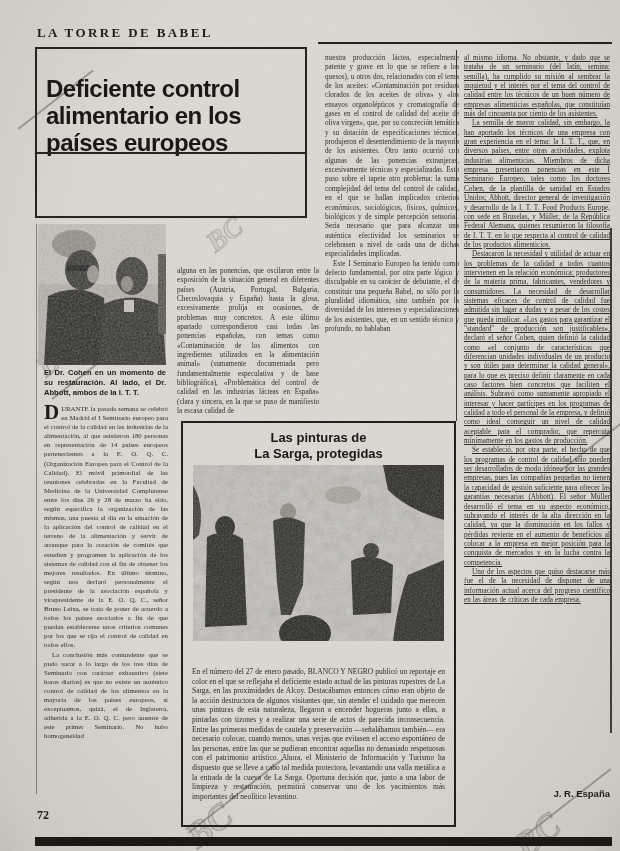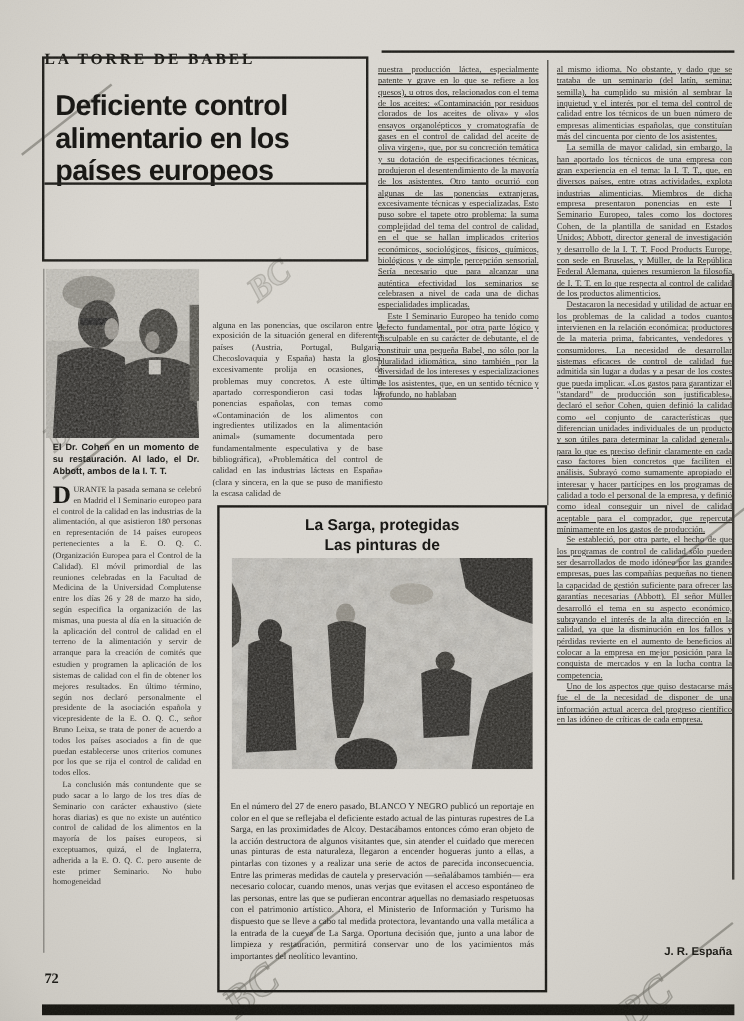--- a/index.html
+++ b/index.html
@@ -6,21 +6,21 @@
   html,body { background:#aeaca6; }
   #page {
     position:relative; width:620px; height:851px; overflow:hidden;
     background: radial-gradient(ellipse at 50% 42%, #dbd8d2 55%, #cdcac3 92%, #c3c0b9 100%);
     color:#24231f; font-family:"Liberation Serif", serif;
   }
   .abs { position:absolute; }
 
   .kicker {
     left:37px; top:25px; font:bold 13px/15px "Liberation Serif", serif;
-    letter-spacing:2.4px; color:#181713;margin-top:16px;
+    letter-spacing:2.4px; color:#181713;
   }
 
   .rule-h { background:#1d1c18; }
   .rule-v { background:#3a3833; }
 
   .headline-box {
     left:35px; top:47px; width:272px; height:171px;
     border:2px solid #201f1b;
   }
   .headline {
@@ -42,21 +42,21 @@
   }
 
   .body-col {
     text-align:justify; color:#2a2924; overflow:hidden;
     font-size:7.2px; line-height:9.35px; word-spacing:0.2px;
   }
   .body-col p { text-indent:8px; }
   .body-col p.noindent { text-indent:0; }
   #col1 { left:44px; top:404px; width:124px; height:388px; font-size:6.8px; line-height:9.1px; }
   #col2 { left:177px; top:223px; width:142px; height:194px;margin-top:44px; }
-  #col3 { left:315px; top:54px;  width:134px; height:368px;text-decoration:underline; }
+  #col3 { left:325px; top:54px;  width:134px; height:368px; }
   #col4 { left:464px; top:54px;  width:146px; height:736px;text-decoration:underline; }
 
   .dropcap {
     float:left; font:bold 21px/17px "Liberation Serif", serif;
     padding-right:2px; color:#161511;
   }
 
   .inset-box { left:181px; top:421px; width:275px; height:406px; border:2px solid #1b1a16; }
   .inset-title {
     position:absolute; left:0; right:0; top:7px; text-align:center;
@@ -153,27 +153,27 @@
   <div class="abs body-col" id="col3">
     <p class="noindent">nuestra producción láctea, especialmente patente y grave en lo que se refiere a los quesos), u otros dos, relacionados con el tema de los aceites: «Contaminación por residuos clorados de los aceites de oliva» y «los ensayos organolépticos y cromatografía de gases en el control de calidad del aceite de oliva virgen», que, por su concreción temática y su dotación de especificaciones técnicas, produjeron el desentendimiento de la mayoría de los asistentes. Otro tanto ocurrió con algunas de las ponencias extranjeras, excesivamente técnicas y especializadas. Esto puso sobre el tapete otro problema: la suma complejidad del tema del control de calidad, en el que se hallan implicados criterios económicos, sociológicos, físicos, químicos, biológicos y de simple percepción sensorial. Sería necesario que para alcanzar una auténtica efectividad los seminarios se celebrasen a nivel de cada una de dichas especialidades implicadas.</p>
     <p>Este I Seminario Europeo ha tenido como defecto fundamental, por otra parte lógico y disculpable en su carácter de debutante, el de constituir una pequeña Babel, no sólo por la pluralidad idiomática, sino también por la diversidad de los intereses y especializaciones de los asistentes, que, en un sentido técnico y profundo, no hablaban</p>
   </div>
 
   <div class="abs body-col" id="col4">
     <p class="noindent">al mismo idioma. No obstante, y dado que se trataba de un seminario (del latín, semina: semilla), ha cumplido su misión al sembrar la inquietud y el interés por el tema del control de calidad entre los técnicos de un buen número de empresas alimenticias españolas, que constituían más del cincuenta por ciento de los asistentes.</p>
     <p>La semilla de mayor calidad, sin embargo, la han aportado los técnicos de una empresa con gran experiencia en el tema: la I. T. T., que, en diversos países, entre otras actividades, explota industrias alimenticias. Miembros de dicha empresa presentaron ponencias en este I Seminario Europeo, tales como los doctores Cohen, de la plantilla de sanidad en Estados Unidos; Abbott, director general de investigación y desarrollo de la I. T. T. Food Products Europe, con sede en Bruselas, y Müller, de la República Federal Alemana, quienes resumieron la filosofía de I. T. T. en lo que respecta al control de calidad de los productos alimenticios.</p>
     <p>Destacaron la necesidad y utilidad de actuar en los problemas de la calidad a todos cuantos intervienen en la relación económica: productores de la materia prima, fabricantes, vendedores y consumidores. La necesidad de desarrollar sistemas eficaces de control de calidad fue admitida sin lugar a dudas y a pesar de los costes que pueda implicar. «Los gastos para garantizar el "standard" de producción son justificables», declaró el señor Cohen, quien definió la calidad como «el conjunto de características que diferencian unidades individuales de un producto y son útiles para determinar la calidad general», para lo que es preciso definir claramente en cada caso factores bien concretos que faciliten el análisis. Subrayó como sumamente apropiado el interesar y hacer partícipes en los programas de calidad a todo el personal de la empresa, y definió como ideal conseguir un nivel de calidad aceptable para el comprador, que repercuta mínimamente en los gastos de producción.</p>
     <p>Se estableció, por otra parte, el hecho de que los programas de control de calidad sólo pueden ser desarrollados de modo idóneo por las grandes empresas, pues las compañías pequeñas no tienen la capacidad de gestión suficiente para ofrecer las garantías necesarias (Abbott). El señor Müller desarrolló el tema en su aspecto económico, subrayando el interés de la alta dirección en la calidad, ya que la disminución en los fallos y pérdidas revierte en el aumento de beneficios al colocar a la empresa en mejor posición para la conquista de mercados y en la lucha contra la competencia.</p>
-    <p>Uno de los aspectos que quiso destacarse más fue el de la necesidad de disponer de una información actual acerca del progreso científico en las idóneo de críticas de cada empresa.</p>
+    <p>Uno de los aspectos que quiso destacarse más fue el de la necesidad de disponer de una información actual acerca del progreso científico en las áreas de críticas de cada empresa.</p>
   </div>
 
   <div class="abs inset-box">
     <div class="inset-title">
+      <div>Las pinturas de</div>
       <div>La Sarga, protegidas</div>
-      <div>Las pinturas de</div>
     </div>
     <div class="inset-photo">
       <svg width="251" height="176" xmlns="http://www.w3.org/2000/svg">
         <defs>
           <filter id="g2" x="0" y="0" width="100%" height="100%">
             <feTurbulence type="fractalNoise" baseFrequency="0.09" numOctaves="3" stitchTiles="stitch"></feTurbulence>
             <feColorMatrix type="saturate" values="0"></feColorMatrix>
           </filter>
           <filter id="g3" x="0" y="0" width="100%" height="100%">
             <feTurbulence type="fractalNoise" baseFrequency="0.6" numOctaves="2" stitchTiles="stitch"></feTurbulence>

